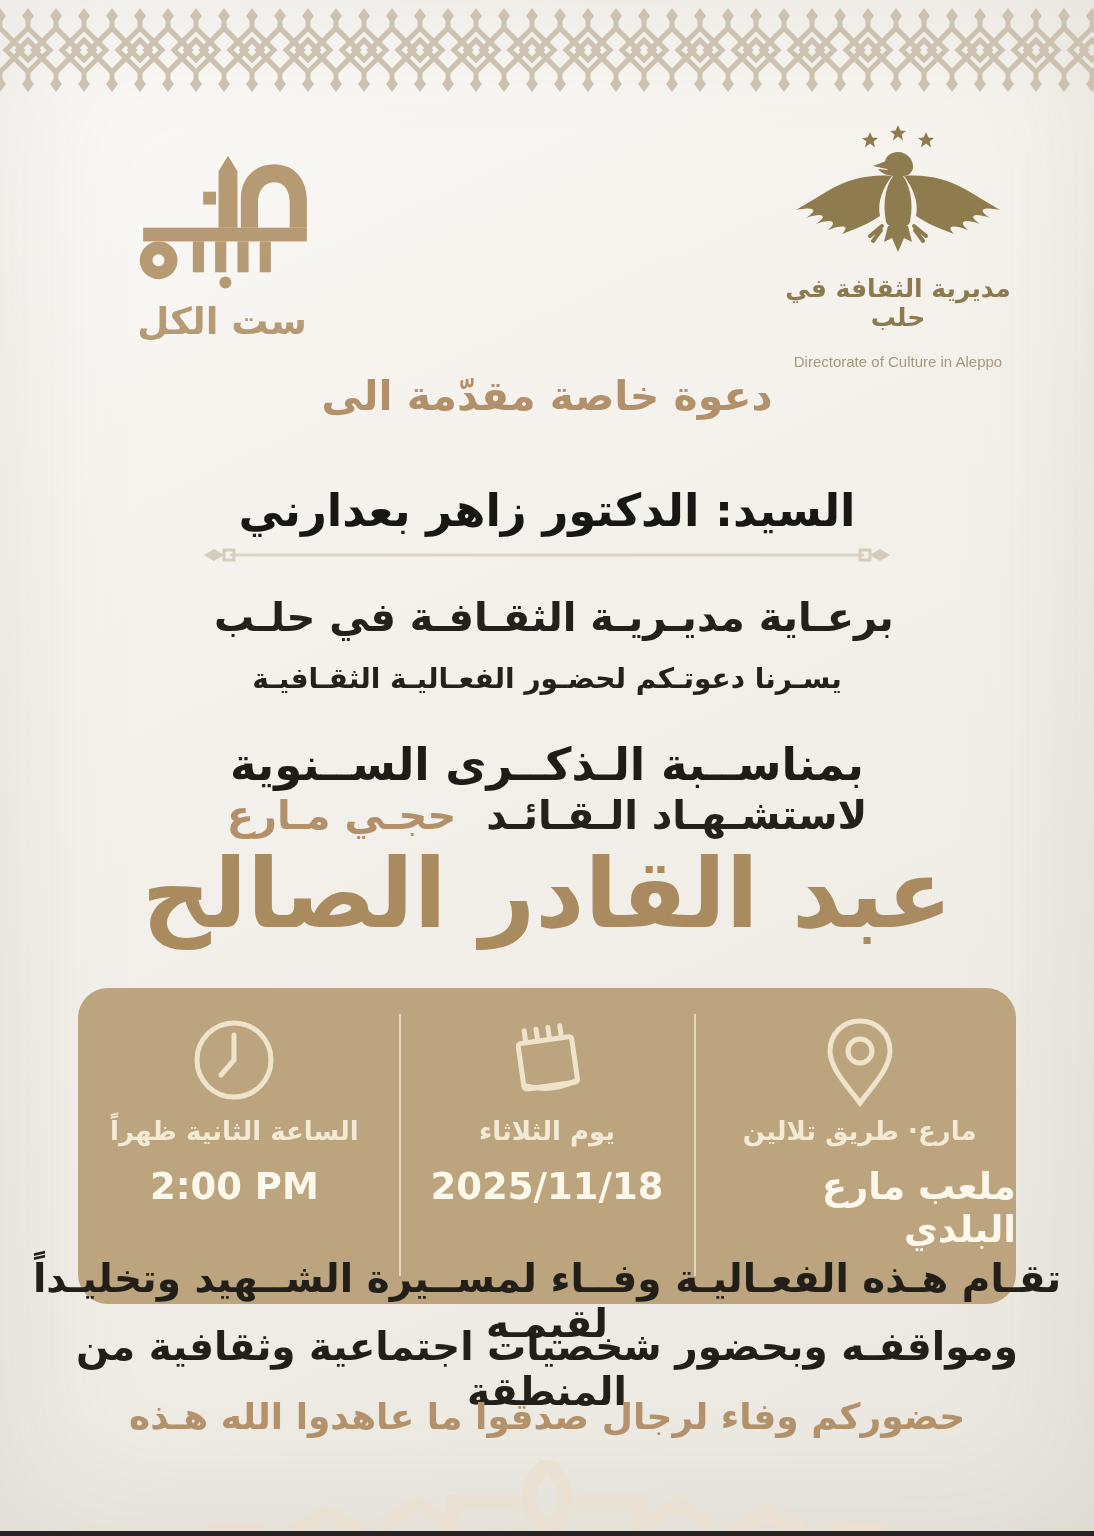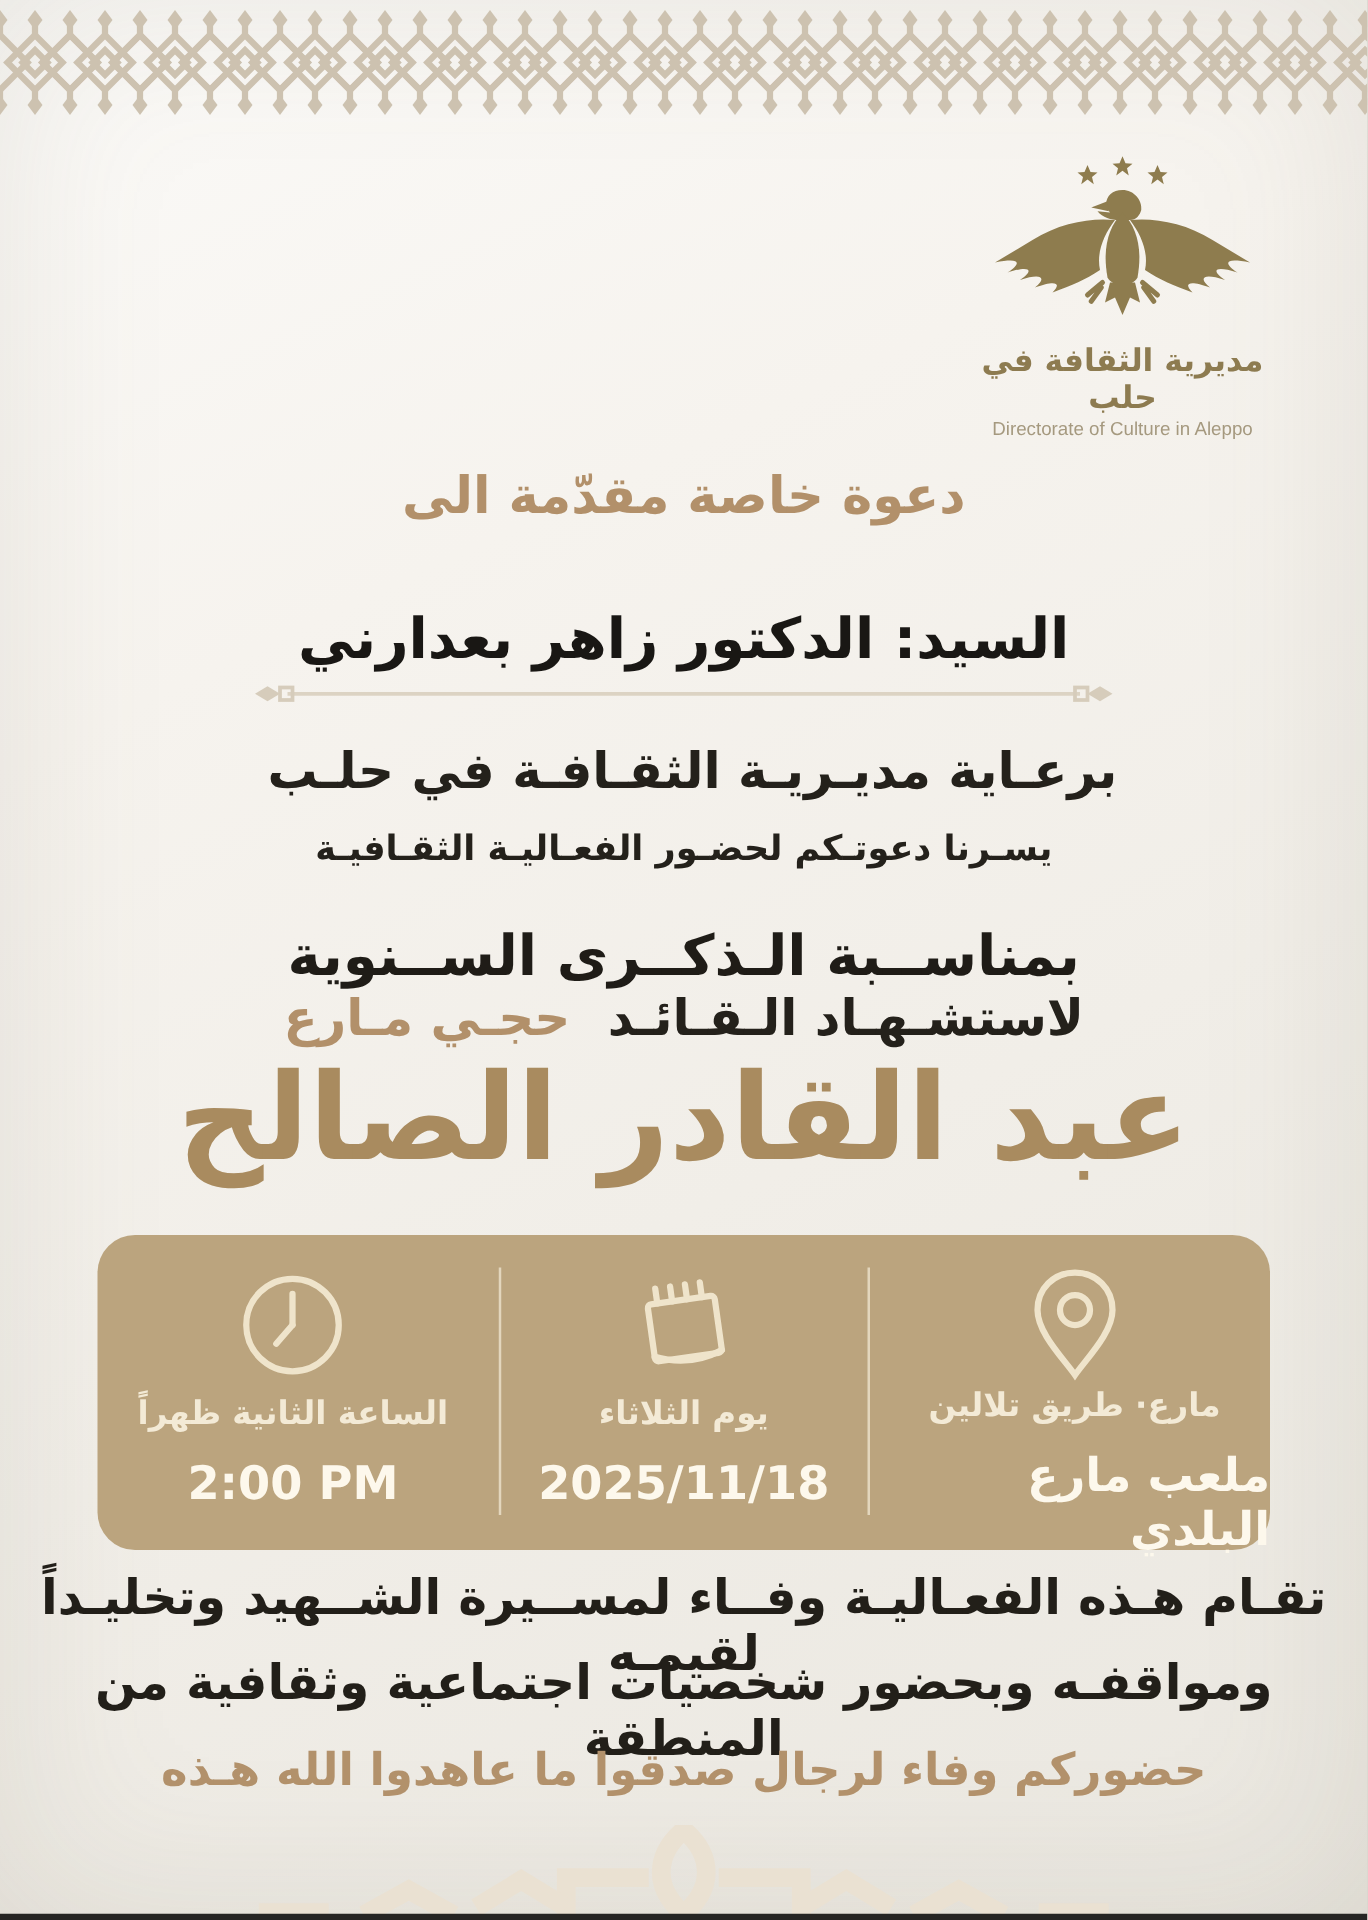--- a/index.html
+++ b/index.html
@@ -12,33 +12,33 @@
     box-shadow:inset 0 0 140px rgba(120,110,92,.14);
     font-family:"DejaVu Sans",sans-serif;
   }
   .ar{direction:rtl;unicode-bidi:isolate;}
   .abs{position:absolute;left:0;right:0;text-align:center;}
   .top-band{position:absolute;top:8px;left:0;width:1094px;height:84px;}
   .logo-wrap{position:absolute;left:96px;top:142px;width:252px;text-align:center;}
   .logo-tagline{margin-top:4px;font-size:37px;font-weight:bold;color:#b59a73;}
   .emblem-wrap{position:absolute;left:772px;top:124px;width:252px;text-align:center;}
   .emblem-org-ar{margin-top:6px;font-size:25px;font-weight:bold;color:#8d7b50;}
-  .emblem-org-en{margin-top:3px;font-size:15px;color:#a5997f;font-family:"Liberation Sans",sans-serif;}
+  .emblem-org-en{margin-top:21px;font-size:15px;color:#a5997f;font-family:"Liberation Sans",sans-serif;}
   .intro{top:372px;font-size:41px;font-weight:bold;color:#b2906a;}
   .recipient{top:484px;font-size:45px;font-weight:bold;color:#191714;}
   .divider{position:absolute;top:544px;left:50%;transform:translateX(-50%);}
   .l-pat{top:594px;font-size:40px;font-weight:bold;color:#24211b;padding-left:14px;}
   .l-pls{top:662px;font-size:28px;font-weight:bold;color:#24211b;}
   .l-occ{top:726px;font-size:45px;font-weight:bold;color:#1f1c17;margin-top:12px;}
   .l-mar{top:792px;font-size:40px;font-weight:bold;color:#24211b;}
   .l-mar .black-part{margin-left:16px;}
   .l-mar .accent-part{color:#b2906a;}
   .martyr{top:842px;font-size:96px;font-weight:bold;color:#a98b5f;line-height:1.1;}
   .panel{
-    position:absolute;left:78px;top:988px;width:938px;height:252px;
+    position:absolute;left:78px;top:988px;width:938px;height:316px;
     background:#bba47e;border-radius:30px;
     display:flex;flex-direction:row;
   }
   .panel .col{flex:1;display:flex;flex-direction:column;align-items:center;padding-top:20px;}
   .panel .vsep{position:absolute;top:26px;bottom:28px;width:2px;background:rgba(240,231,211,.75);}
   .vsep.s1{left:321px;} .vsep.s2{left:616px;}
   .panel .icon-slot{height:104px;display:flex;align-items:center;justify-content:center;}
   .panel .lbl{font-size:26px;font-weight:bold;color:#f3ead6;margin-top:4px;}
   .panel .val{font-size:37px;font-weight:bold;color:#fdf8ec;margin-top:19px;}
   .ltr{direction:ltr;unicode-bidi:isolate;}
@@ -89,20 +89,37 @@
     <use href="#knotU" x="672"></use>
       <use href="#knotU" x="728"></use>
       <use href="#knotU" x="784"></use>
       <use href="#knotU" x="840"></use>
     <use href="#knotU" x="896"></use>
       <use href="#knotU" x="952"></use>
       <use href="#knotU" x="1008"></use>
       <use href="#knotU" x="1064"></use>
   </svg>
 
+  <div class="logo-wrap">
+    <svg viewBox="0 0 240 175" width="240" height="150">
+      <g fill="#b59a73">
+        <path d="M142 100 V66 C142 40 160 26 181 26 C203 26 219 42 219 68 V100 H199 V70 C199 55 191 47 181 47 C171 47 162 55 162 70 V100 Z"></path>
+        <path d="M116 100 V34 L127 16 L138 34 V100 Z"></path>
+        <rect x="98" y="58" width="15" height="15"></rect>
+        <rect x="28" y="100" width="191" height="16"></rect>
+        <path d="M46 116 a22 22 0 1 0 0.2 0 Z M46 131 a7 7 0 1 1 -0.2 0 Z" fill-rule="evenodd"></path>
+        <rect x="86" y="116" width="13" height="36"></rect>
+        <rect x="112" y="116" width="13" height="36"></rect>
+        <rect x="138" y="116" width="13" height="36"></rect>
+        <rect x="164" y="116" width="13" height="36"></rect>
+        <circle cx="124" cy="164" r="7"></circle>
+      </g>
+    </svg>
+    <div class="logo-tagline ar">ست الكل</div>
+  </div>
 
   <div class="emblem-wrap">
     <svg viewBox="0 0 240 140" width="240" height="140">
       <g fill="#8e7c4e">
         <path d="M92 8 L94.4 13.6 L100 14 L95.6 17.6 L97 23.4 L92 19.6 L87 23.4 L88.4 17.6 L84 14 L89.6 13.6 Z"></path>
         <path d="M120 1 L122.4 6.6 L128 7 L123.6 10.6 L125 16.4 L120 12.6 L115 16.4 L116.4 10.6 L112 7 L117.6 6.6 Z"></path>
         <path d="M148 8 L150.4 13.6 L156 14 L151.6 17.6 L153 23.4 L148 19.6 L143 23.4 L144.4 17.6 L140 14 L145.6 13.6 Z"></path>
         <path d="M120 28 C112 28 107 33 107 39 C107 42 108 44 110 46 L100 45 C104 50 111 52 117 52 L126 52 C131 52 134 48 135 44 C136 36 129 28 120 28 Z"></path>
         <path d="M108 37 L95 42 L109 45 Z"></path>
         <path d="M114 52 C95 50 70 54 48 68 L18 86 C38 82 40 86 28 94 C46 88 50 92 38 100 C55 94 60 98 50 106 C66 100 72 102 64 110 C80 104 90 100 102 92 C99 78 105 64 114 52 Z"></path>

